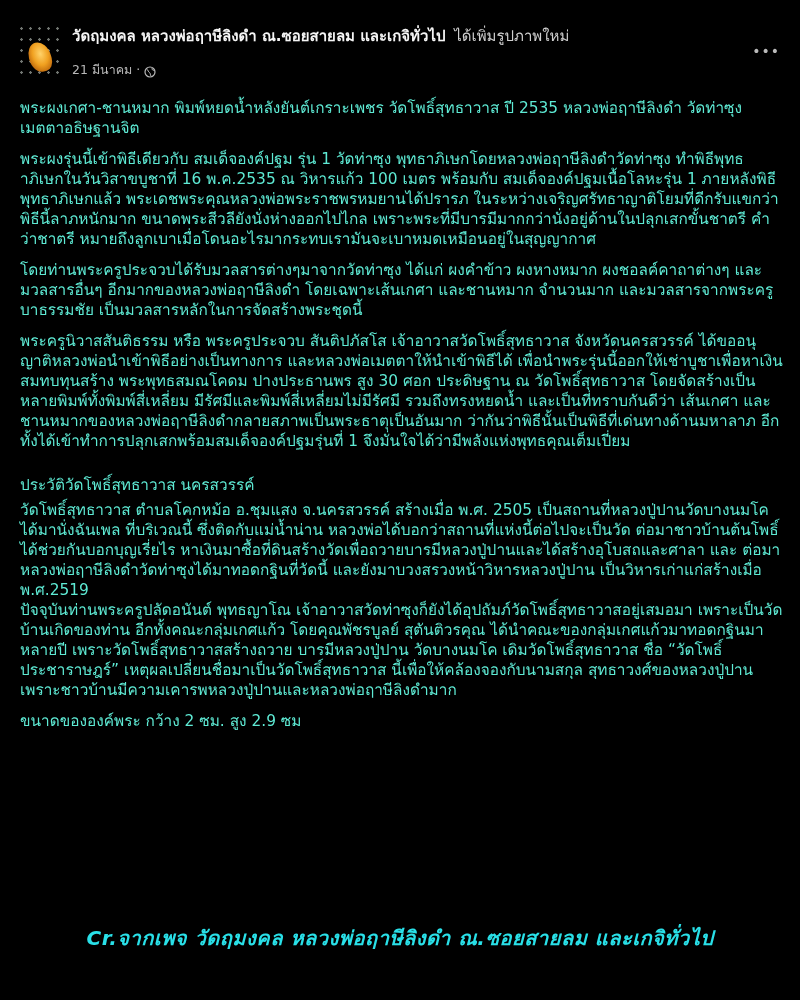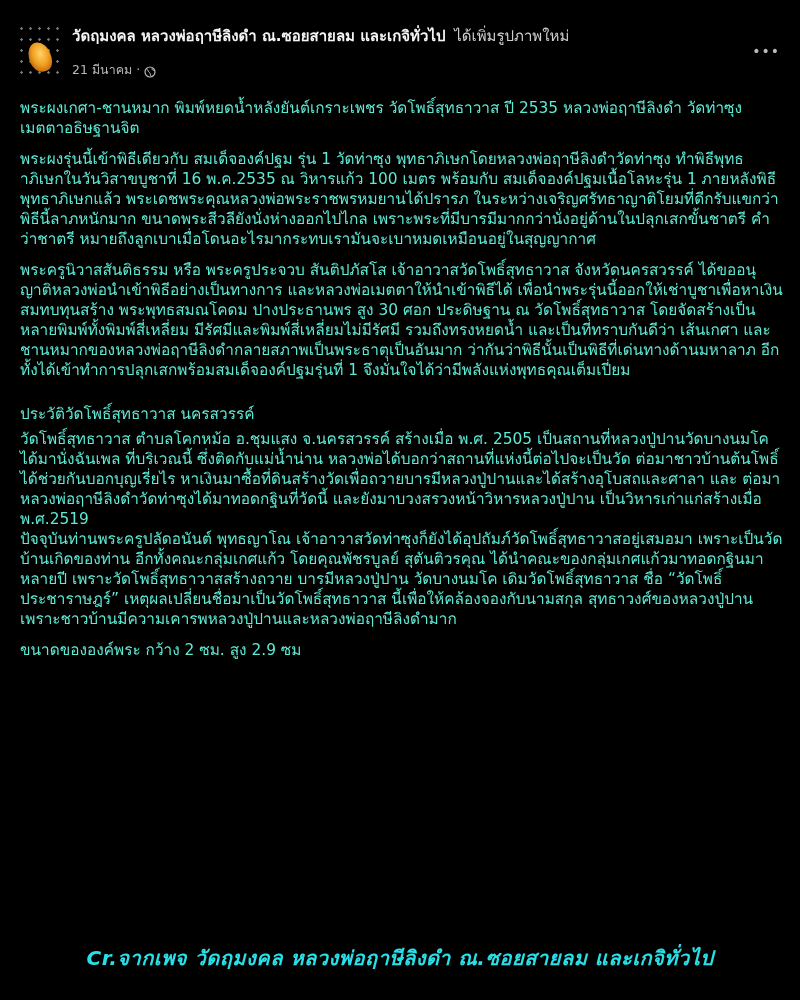--- a/index.html
+++ b/index.html
@@ -112,21 +112,20 @@
       top: 922px;
       left: 0;
       width: 800px;
       text-align: center;
       font-family: "DejaVu Sans", sans-serif;
       font-size: 20px;
       font-weight: bold;
       font-style: italic;
       color: #29e0e8;
       letter-spacing: 0.5px;
-      margin-top: 20px;
     }
   </style>
 </head>
 <body>
 
 <div class="post-header">
   <div class="avatar">
     <div class="dots"></div>
     <div class="flame"></div>
   </div>
@@ -146,20 +145,21 @@
         </svg>
       </span>
     </div>
   </div>
   <div class="more-button">•••</div>
 </div>
 
 <div class="post-body">
   <p>พระผงเกศา-ชานหมาก พิมพ์หยดน้ำหลังยันต์เกราะเพชร วัดโพธิ์สุทธาวาส ปี 2535 หลวงพ่อฤาษีลิงดำ วัดท่าซุง เมตตาอธิษฐานจิต</p>
   <p>พระผงรุ่นนี้เข้าพิธีเดียวกับ สมเด็จองค์ปฐม รุ่น 1 วัดท่าซุง พุทธาภิเษกโดยหลวงพ่อฤาษีลิงดำวัดท่าซุง ทำพิธีพุทธาภิเษกในวันวิสาขบูชาที่ 16 พ.ค.2535 ณ วิหารแก้ว 100 เมตร พร้อมกับ สมเด็จองค์ปฐมเนื้อโลหะรุ่น 1 ภายหลังพิธีพุทธาภิเษกแล้ว พระเดชพระคุณหลวงพ่อพระราชพรหมยานได้ปรารภ ในระหว่างเจริญศรัทธาญาติโยมที่ดีกรับแขกว่าพิธีนี้ลาภหนักมาก ขนาดพระสีวลียังนั่งห่างออกไปไกล เพราะพระที่มีบารมีมากกว่านั่งอยู่ด้านในปลุกเสกขั้นชาตรี คำว่าชาตรี หมายถึงลูกเบาเมื่อโดนอะไรมากระทบเรามันจะเบาหมดเหมือนอยู่ในสุญญากาศ</p>
+  <p>โดยท่านพระครูประจวบได้รับมวลสารต่างๆมาจากวัดท่าซุง ได้แก่ ผงคำข้าว ผงหางหมาก ผงชอลค์คาถาต่างๆ และมวลสารอื่นๆ อีกมากของหลวงพ่อฤาษีลิงดำ โดยเฉพาะเส้นเกศา และชานหมาก จำนวนมาก และมวลสารจากพระครูบาธรรมชัย เป็นมวลสารหลักในการจัดสร้างพระชุดนี้</p>
   <p>พระครูนิวาสสันติธรรม หรือ พระครูประจวบ สันติปภัสโส เจ้าอาวาสวัดโพธิ์สุทธาวาส จังหวัดนครสวรรค์ ได้ขออนุญาติหลวงพ่อนำเข้าพิธีอย่างเป็นทางการ และหลวงพ่อเมตตาให้นำเข้าพิธีได้ เพื่อนำพระรุ่นนี้ออกให้เช่าบูชาเพื่อหาเงินสมทบทุนสร้าง พระพุทธสมณโคดม ปางประธานพร สูง 30 ศอก ประดิษฐาน ณ วัดโพธิ์สุทธาวาส โดยจัดสร้างเป็นหลายพิมพ์ทั้งพิมพ์สี่เหลี่ยม มีรัศมีและพิมพ์สี่เหลี่ยมไม่มีรัศมี รวมถึงทรงหยดน้ำ และเป็นที่ทราบกันดีว่า เส้นเกศา และ ชานหมากของหลวงพ่อฤาษีลิงดำกลายสภาพเป็นพระธาตุเป็นอันมาก ว่ากันว่าพิธีนั้นเป็นพิธีที่เด่นทางด้านมหาลาภ อีกทั้งได้เข้าทำการปลุกเสกพร้อมสมเด็จองค์ปฐมรุ่นที่ 1 จึงมั่นใจได้ว่ามีพลังแห่งพุทธคุณเต็มเปี่ยม</p>
   <p class="section-title">ประวัติวัดโพธิ์สุทธาวาส นครสวรรค์</p>
   <p class="tight">วัดโพธิ์สุทธาวาส ตำบลโคกหม้อ อ.ชุมแสง จ.นครสวรรค์ สร้างเมื่อ พ.ศ. 2505 เป็นสถานที่หลวงปู่ปานวัดบางนมโคได้มานั่งฉันเพล ที่บริเวณนี้ ซึ่งติดกับแม่น้ำน่าน หลวงพ่อได้บอกว่าสถานที่แห่งนี้ต่อไปจะเป็นวัด ต่อมาชาวบ้านต้นโพธิ์ได้ช่วยกันบอกบุญเรี่ยไร หาเงินมาซื้อที่ดินสร้างวัดเพื่อถวายบารมีหลวงปู่ปานและได้สร้างอุโบสถและศาลา และ ต่อมาหลวงพ่อฤาษีลิงดำวัดท่าซุงได้มาทอดกฐินที่วัดนี้ และยังมาบวงสรวงหน้าวิหารหลวงปู่ปาน เป็นวิหารเก่าแก่สร้างเมื่อ พ.ศ.2519</p>
   <p>ปัจจุบันท่านพระครูปลัดอนันต์ พุทธญาโณ เจ้าอาวาสวัดท่าซุงก็ยังได้อุปถัมภ์วัดโพธิ์สุทธาวาสอยู่เสมอมา เพราะเป็นวัดบ้านเกิดของท่าน อีกทั้งคณะกลุ่มเกศแก้ว โดยคุณพัชรบูลย์ สุตันติวรคุณ ได้นำคณะของกลุ่มเกศแก้วมาทอดกฐินมาหลายปี เพราะวัดโพธิ์สุทธาวาสสร้างถวาย บารมีหลวงปู่ปาน วัดบางนมโค เดิมวัดโพธิ์สุทธาวาส ชื่อ “วัดโพธิ์ประชาราษฎร์” เหตุผลเปลี่ยนชื่อมาเป็นวัดโพธิ์สุทธาวาส นี้เพื่อให้คล้องจองกับนามสกุล สุทธาวงศ์ของหลวงปู่ปาน เพราะชาวบ้านมีความเคารพหลวงปู่ปานและหลวงพ่อฤาษีลิงดำมาก</p>
   <p class="tight">ขนาดขององค์พระ กว้าง 2 ซม. สูง 2.9 ซม</p>
 </div>
 
 <div class="credit">Cr.จากเพจ วัดฤมงคล หลวงพ่อฤาษีลิงดำ ณ.ซอยสายลม และเกจิทั่วไป</div>
 
 </body></html>

